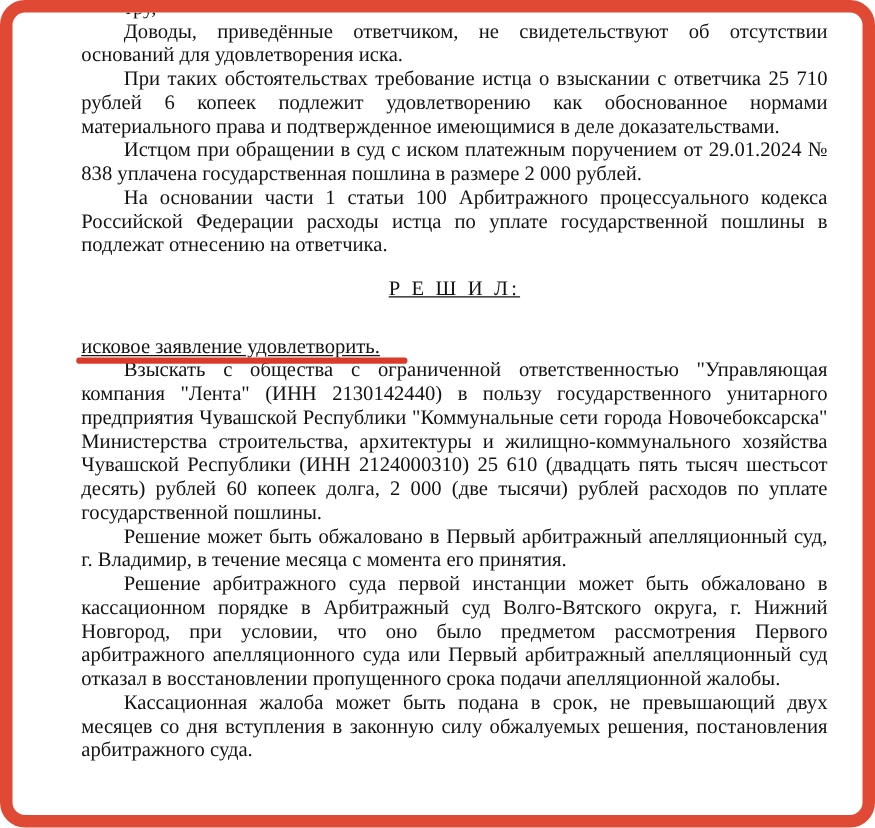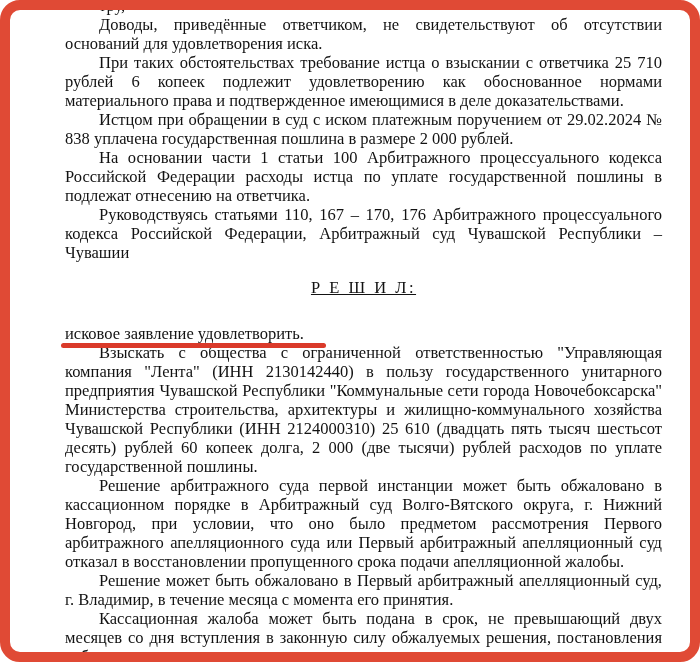--- a/index.html
+++ b/index.html
@@ -54,20 +54,21 @@
     text-decoration: underline;
   }
   .page p.ruling {
     text-indent: 0;
   }
   .ruling-wrap {
     position: relative;
     display: inline-block;
   }
   .ruling-text {
+    text-decoration: underline;
     text-underline-offset: 2px;
   }
   .red-marker {
     position: absolute;
     left: -4px;
     top: 19px;
     width: calc(100% + 26px);
     height: 5px;
     background: var(--marker-color);
     border-radius: 3px;
@@ -78,37 +79,36 @@
 
 <div class="page">
   <div class="clip-line">
     <span>тру,</span>
   </div>
 
   <p>Доводы, приведённые ответчиком, не свидетельствуют об отсутствии оснований для удовлетворения иска.</p>
 
   <p>При таких обстоятельствах требование истца о взыскании с ответчика 25 710 рублей 6 копеек подлежит удовлетворению как обоснованное нормами материального права и подтвержденное имеющимися в деле доказательствами.</p>
 
-  <p>Истцом при обращении в суд с иском платежным поручением от 29.02.2024 № 838 уплачена государственная пошлина в размере 2 000 рублей.</p>
+  <p>Истцом при обращении в суд с иском платежным поручением от 29.01.2024 № 838 уплачена государственная пошлина в размере 2 000 рублей.</p>
 
   <p>На основании части 1 статьи 100 Арбитражного процессуального кодекса Российской Федерации расходы истца по уплате государственной пошлины в подлежат отнесению на ответчика.</p>
 
-  <p>Руководствуясь статьями 110, 167 – 170, 176 Арбитражного процессуального кодекса Российской Федерации, Арбитражный суд Чувашской Республики – Чувашии</p>
 
   <p class="heading">Р Е Ш И Л:</p>
 
   <p class="ruling">
     <span class="ruling-wrap">
       <span class="ruling-text">исковое заявление удовлетворить.</span>
       <span class="red-marker"></span>
     </span>
   </p>
 
   <p>Взыскать с общества с ограниченной ответственностью "Управляющая компания "Лента" (ИНН 2130142440) в пользу государственного унитарного предприятия Чувашской Республики "Коммунальные сети города Новочебоксарска" Министерства строительства, архитектуры и жилищно-коммунального хозяйства Чувашской Республики (ИНН 2124000310) 25 610 (двадцать пять тысяч шестьсот десять) рублей 60 копеек  долга, 2 000 (две тысячи) рублей  расходов по уплате государственной пошлины.</p>
 
+  <p>Решение может быть обжаловано в Первый арбитражный апелляционный суд, г. Владимир, в течение месяца с момента его принятия.</p>
+
   <p>Решение арбитражного суда первой инстанции может быть обжаловано в кассационном порядке в Арбитражный суд Волго-Вятского округа, г. Нижний Новгород, при условии, что оно было предметом рассмотрения Первого арбитражного апелляционного суда или Первый арбитражный апелляционный суд отказал в восстановлении пропущенного срока подачи апелляционной жалобы.</p>
-
-  <p>Решение может быть обжаловано в Первый арбитражный апелляционный суд, г. Владимир, в течение месяца с момента его принятия.</p>
 
   <p>Кассационная жалоба может быть подана в срок, не превышающий двух месяцев со дня вступления в законную силу обжалуемых решения, постановления арбитражного суда.</p>
 </div>
 
 <div class="frame"></div>
 
 </body></html>

